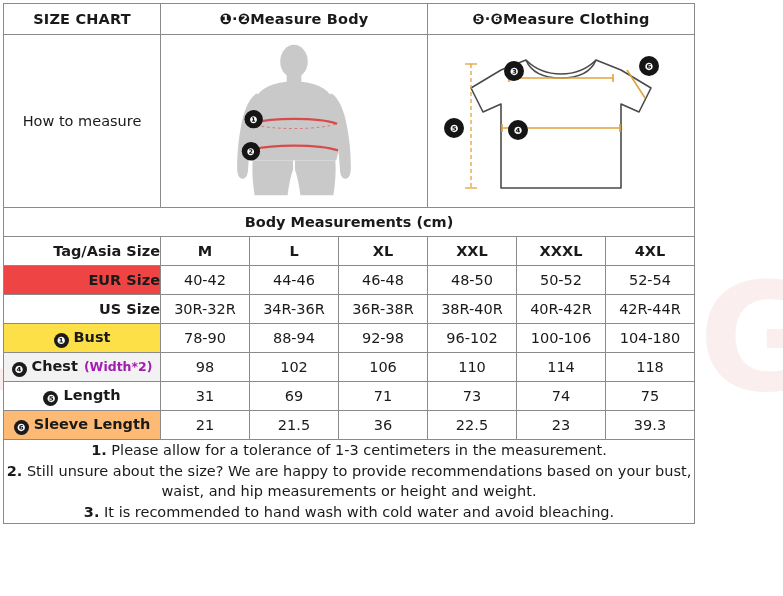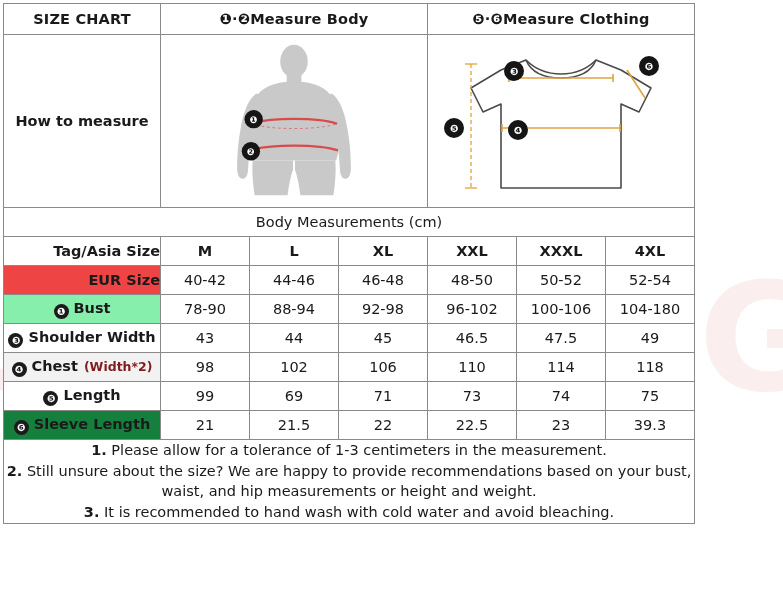--- a/index.html
+++ b/index.html
@@ -54,42 +54,42 @@
     background: #d9d9d6;
     font-weight: bold;
     font-size: 16.5px;
     height: 30px;
     letter-spacing: .2px;
   }
   .hdr-left { text-align: left; padding-left: 26px; }
 
   .howto-cell {
     background: #d9d9d6;
-    font-weight: bold;
+    font-weight: normal;
     font-size: 16px;
     height: 172px;
   }
 
   .fig-cell {
     height: 172px;
     padding: 0;
     background: #ffffff;
   }
   .fig-wrap {
     width: 100%;
     height: 172px;
     display: flex;
     align-items: center;
     justify-content: center;
   }
 
   
   .section-row td {
     background: #d9d9d6;
-    font-weight: normal;
+    font-weight: bold;
     font-size: 16px;
     height: 28px;
   }
 
   
   .lbl {
     text-align: left;
     padding-left: 10px;
     font-weight: bold;
     font-size: 15px;
@@ -107,21 +107,21 @@
     background: #1b1b1b;
     color: #ffffff;
     font-size: 10px;
     line-height: 15px;
     text-align: center;
     font-weight: bold;
     margin-right: 5px;
     vertical-align: -2px;
   }
   .sub-note {
-    color: #7f1d1d;
+    color: #a21caf;
     font-weight: bold;
     font-size: 12.5px;
     margin-left: 6px;
   }
 
   .val { font-size: 15px; height: 28px; }
 
   
   .notes-cell {
     text-align: left;
@@ -258,77 +258,75 @@
     <tr class="row-shade">
       <td class="lbl center" style="background:#ef4444">EUR Size</td>
       <td class="val">40-42</td>
       <td class="val">44-46</td>
       <td class="val">46-48</td>
       <td class="val">48-50</td>
       <td class="val">50-52</td>
       <td class="val">52-54</td>
     </tr>
 
+    <tr>
+      <td class="lbl center">US Size</td>
+      <td class="val">30R-32R</td>
+      <td class="val">34R-36R</td>
+      <td class="val">36R-38R</td>
+      <td class="val">38R-40R</td>
+      <td class="val">40R-42R</td>
+      <td class="val">42R-44R</td>
+    </tr>
 
     <tr class="row-shade">
-      <td class="lbl" style="background:#86efac">
+      <td class="lbl" style="background:#fde047">
         <span class="bullet">❶</span><span>Bust</span>
       </td>
       <td class="val">78-90</td>
       <td class="val">88-94</td>
       <td class="val">92-98</td>
       <td class="val">96-102</td>
       <td class="val">100-106</td>
       <td class="val">104-180</td>
     </tr>
 
 
-    <tr>
-      <td class="lbl">
-        <span class="bullet">❸</span><span>Shoulder Width</span>
-      </td>
-      <td class="val">43</td>
-      <td class="val">44</td>
-      <td class="val">45</td>
-      <td class="val">46.5</td>
-      <td class="val">47.5</td>
-      <td class="val">49</td>
-    </tr>
 
     <tr class="row-shade">
       <td class="lbl" style="background:#f2f2f2">
         <span class="bullet">❹</span><span>Chest</span><span class="sub-note">(Width*2)</span>
       </td>
       <td class="val">98</td>
       <td class="val">102</td>
       <td class="val">106</td>
       <td class="val">110</td>
       <td class="val">114</td>
       <td class="val">118</td>
     </tr>
 
     <tr>
       <td class="lbl">
         <span class="bullet">❺</span><span>Length</span>
       </td>
-      <td class="val">99</td>
+      <td class="val">31</td>
       <td class="val">69</td>
       <td class="val">71</td>
       <td class="val">73</td>
       <td class="val">74</td>
       <td class="val">75</td>
     </tr>
 
     <tr class="row-shade">
-      <td class="lbl" style="background:#15803d">
+      <td class="lbl" style="background:#fdba74">
         <span class="bullet">❻</span><span>Sleeve Length</span>
       </td>
       <td class="val">21</td>
       <td class="val">21.5</td>
-      <td class="val">22</td>
+      <td class="val">36</td>
       <td class="val">22.5</td>
       <td class="val">23</td>
       <td class="val">39.3</td>
     </tr>
 
     <tr>
       <td class="notes-cell" colspan="7">
         <p><b>1.</b><span> Please allow for a tolerance of 1-3 centimeters in the measurement.</span></p>
         <p><b>2.</b><span> Still unsure about the size? We are happy to provide recommendations based on your bust, waist, and hip measurements or height and weight.</span></p>
         <p><b>3.</b><span> It is recommended to hand wash with cold water and avoid bleaching.</span></p>

